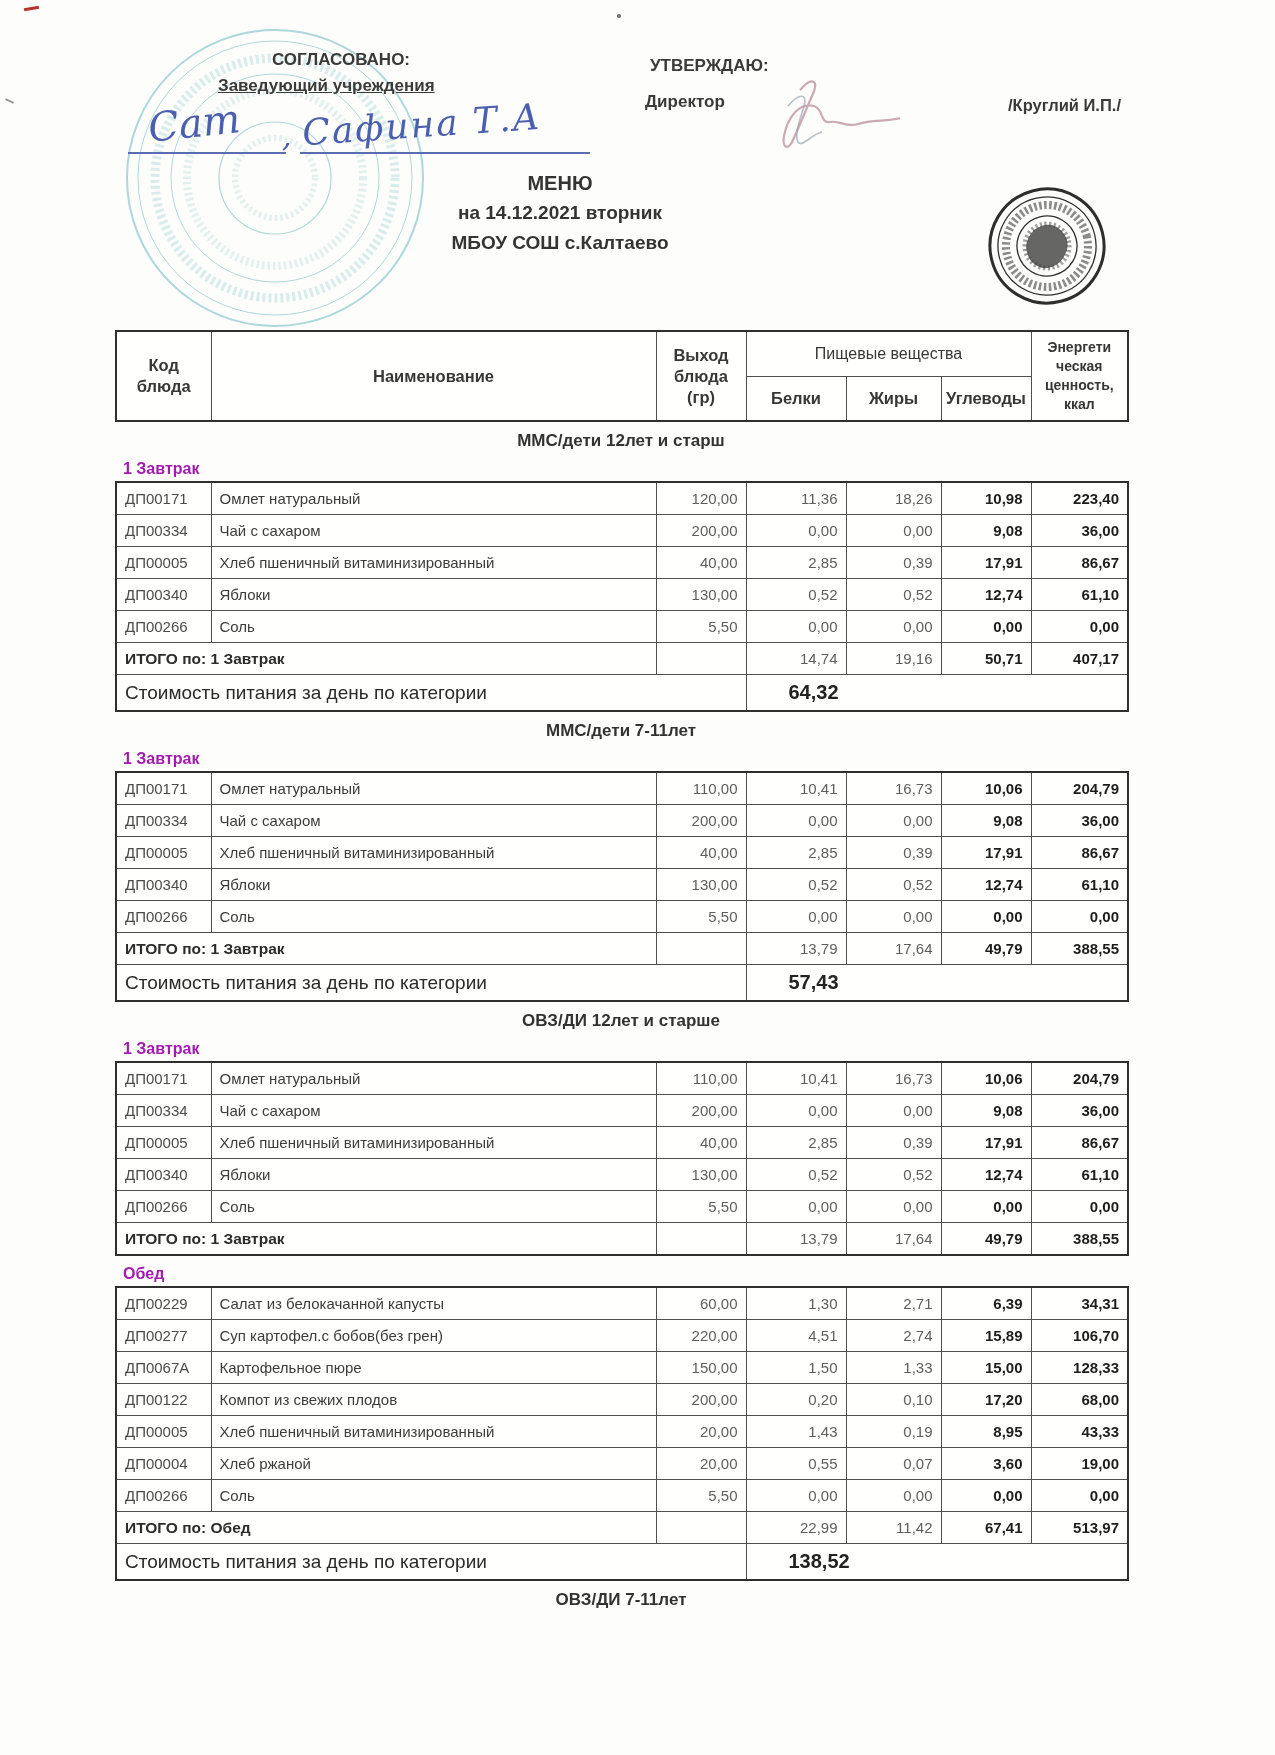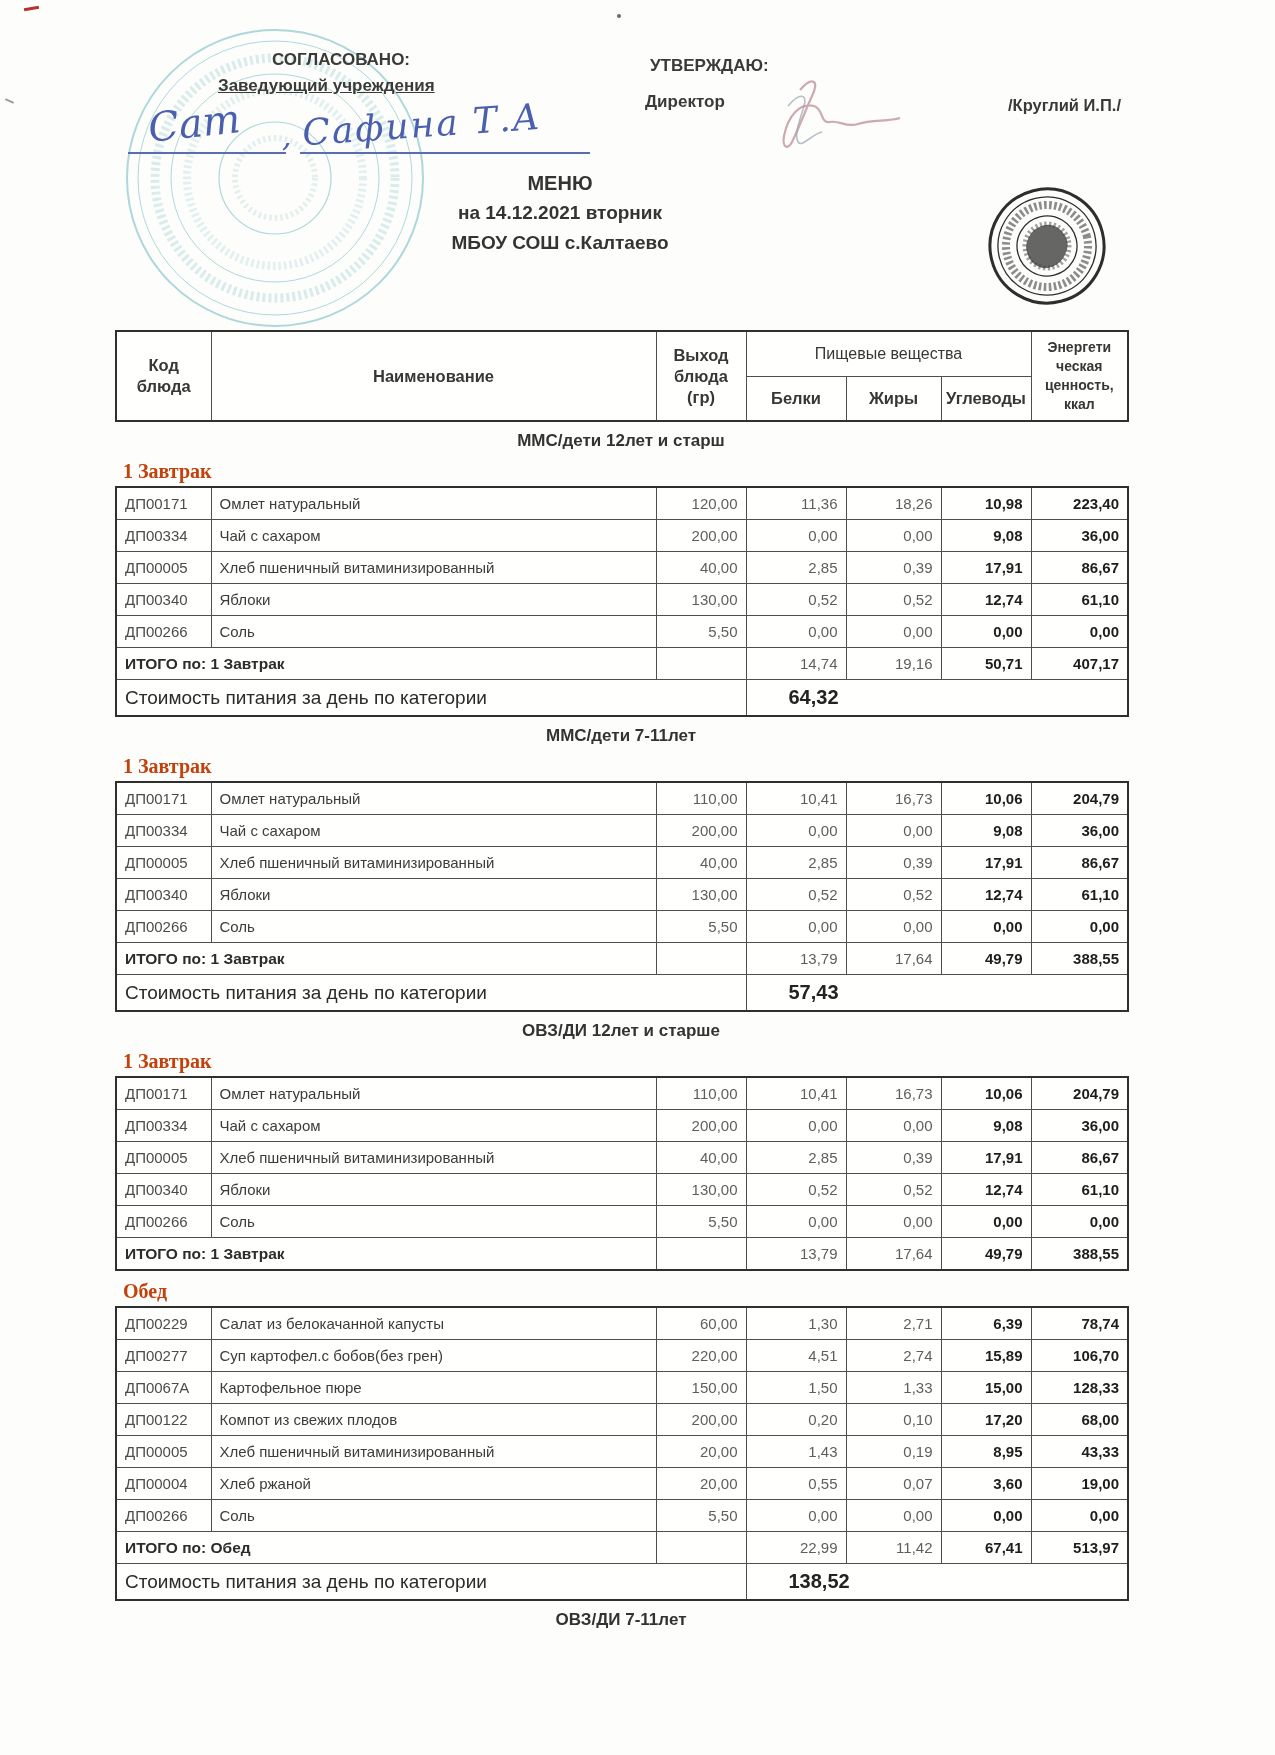--- a/index.html
+++ b/index.html
@@ -67,23 +67,22 @@
   td.num{text-align:right;color:#5e5e5b;}
   td.num-dark{color:#1d1d1b;font-weight:bold;}
   td.total-label{font-weight:bold;font-size:15.5px;color:#2c2c2a;}
   td.cost-label{font-weight:normal;font-size:19px;padding:8px 8px;color:#2b2b29;white-space:normal;}
   td.cost-value{font-weight:bold;font-size:20px;padding:8px 8px 8px 42px;text-align:left;color:#232321;}
   .section-title{
     text-align:center;font-weight:bold;font-size:17px;color:#333331;
     margin:9px 0 3px 0;
   }
   .meal-label{
-    font-weight:bold;font-size:20px;color:#c2410c;
+    font-weight:bold;font-size:16px;color:#a21caf;
     margin:9px 0 3px 8px;
-    font-family:Liberation Serif, serif;
   }
 </style>
 </head>
 <body>
 
 <div class="page">
 
   <div class="artifact art-1"></div>
   <div class="artifact art-2"></div>
   <div class="artifact art-3"></div>
@@ -386,21 +385,21 @@
             <col style="width: 97px;">
           </colgroup>
           <tbody>
             <tr>
               <td class="code">ДП00229</td>
               <td class="dish">Салат из белокачанной капусты</td>
               <td class="num">60,00</td>
               <td class="num">1,30</td>
               <td class="num">2,71</td>
               <td class="num num-dark">6,39</td>
-              <td class="num num-dark">78,74</td>
+              <td class="num num-dark">34,31</td>
             </tr>
             <tr>
               <td class="code">ДП00277</td>
               <td class="dish">Суп картофел.с бобов(без грен)</td>
               <td class="num">220,00</td>
               <td class="num">4,51</td>
               <td class="num">2,74</td>
               <td class="num num-dark">15,89</td>
               <td class="num num-dark">106,70</td>
             </tr>

